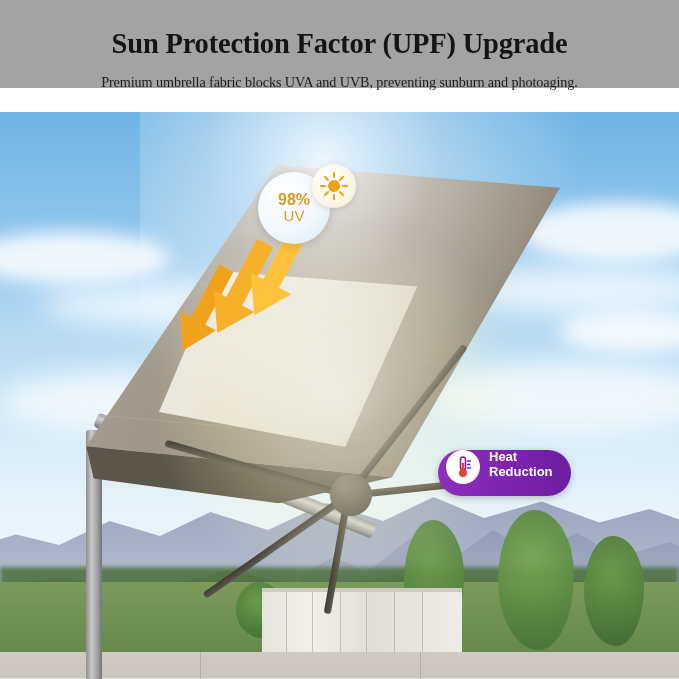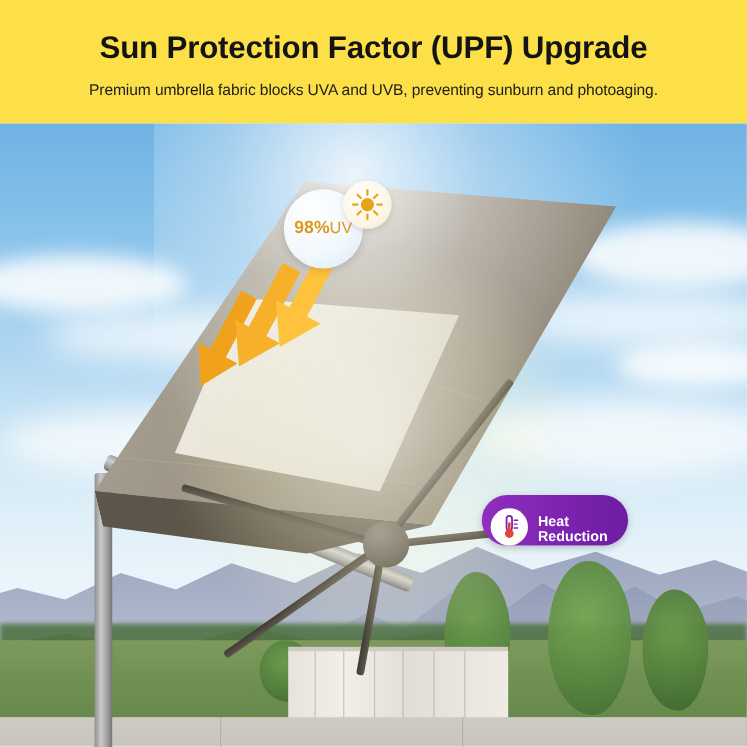--- a/index.html
+++ b/index.html
@@ -16,23 +16,24 @@
     height: 679px;
     overflow: hidden;
     background: #ffffff;
   }
 
   
   .header {
     position: absolute;
     left: 0; top: 0;
     width: 679px;
-    height: 112px;
-    background: #fde047;
+    height: 88px;
+    background: #a3a3a3;
     z-index: 40;
+    font-family: Liberation Serif, serif;
   }
   .headline {
     position: absolute;
     left: 0; top: 28px;
     width: 679px;
     text-align: center;
     font-size: 28.5px;
     font-weight: bold;
     color: #141414;
     letter-spacing: -0.2px;
@@ -272,21 +273,21 @@
 
   
   .uv-badge {
     position: absolute;
     left: 258px; top: 60px;
     width: 72px; height: 72px;
     border-radius: 50%;
     background: radial-gradient(circle at 35% 30%, #ffffff 0%, #f2f8fd 55%, #d9e9f6 100%);
     box-shadow: 0 2px 8px rgba(0,0,0,0.15);
     display: flex;
-    flex-direction: row;
+    flex-direction: column;
     align-items: center;
     justify-content: center;
     z-index: 18;
   }
   .uv-pct {
     font-size: 16px;
     font-weight: bold;
     color: #d99a1f;
     line-height: 1;
   }
@@ -317,21 +318,21 @@
 
   
   .heat-pill {
     position: absolute;
     left: 438px; top: 338px;
     height: 46px;
     padding: 0 18px 0 8px;
     border-radius: 23px;
     background: linear-gradient(to right, #8e2fbd 0%, #7b22ae 60%, #6c1ea0 100%);
     display: flex;
-    align-items: flex-end;
+    align-items: flex-start;
     gap: 9px;
     box-shadow: 0 2px 7px rgba(0,0,0,0.22);
     z-index: 30;
   }
   .heat-icon-circle {
     width: 34px; height: 34px;
     border-radius: 50%;
     background: #ffffff;
     display: flex;
     align-items: center;

